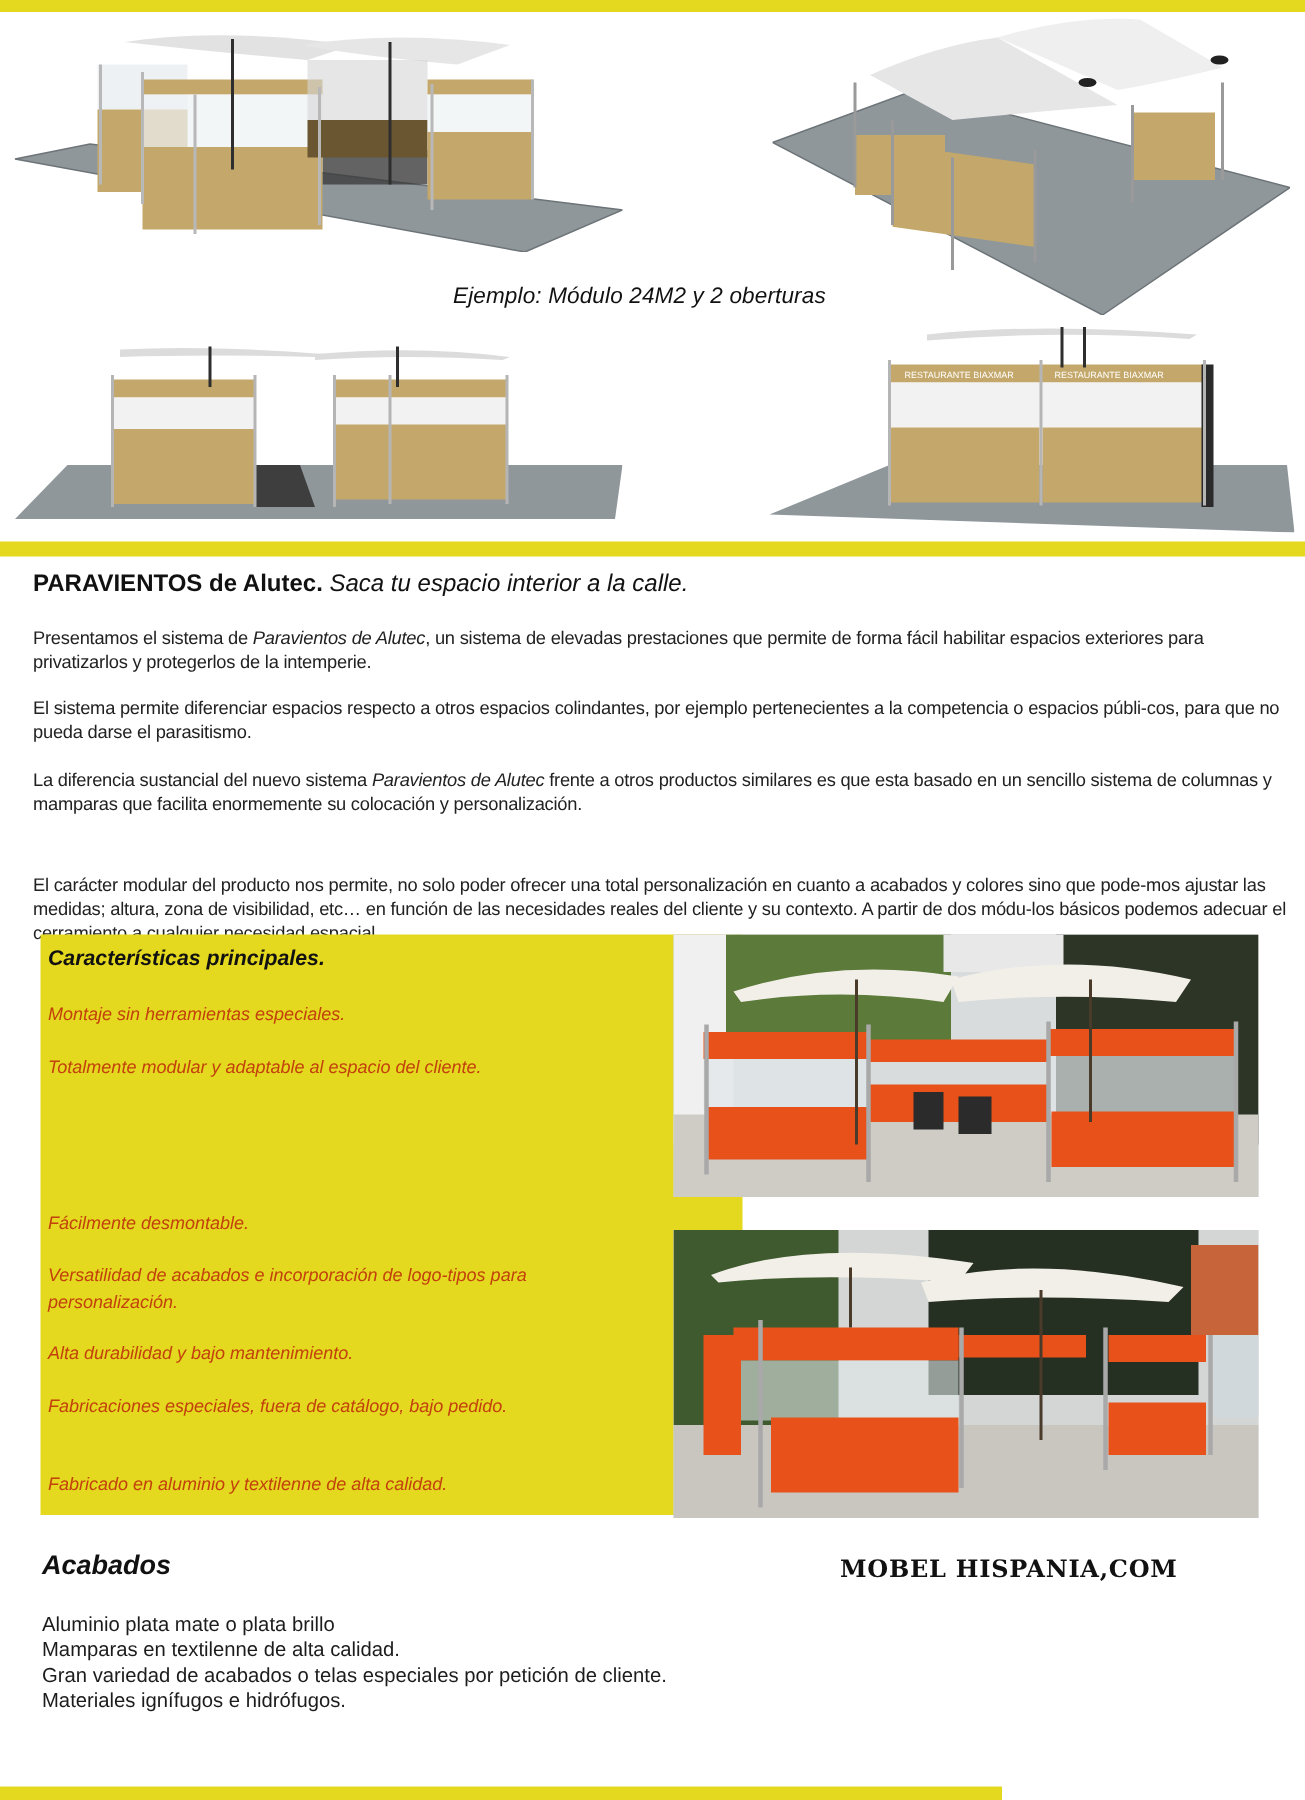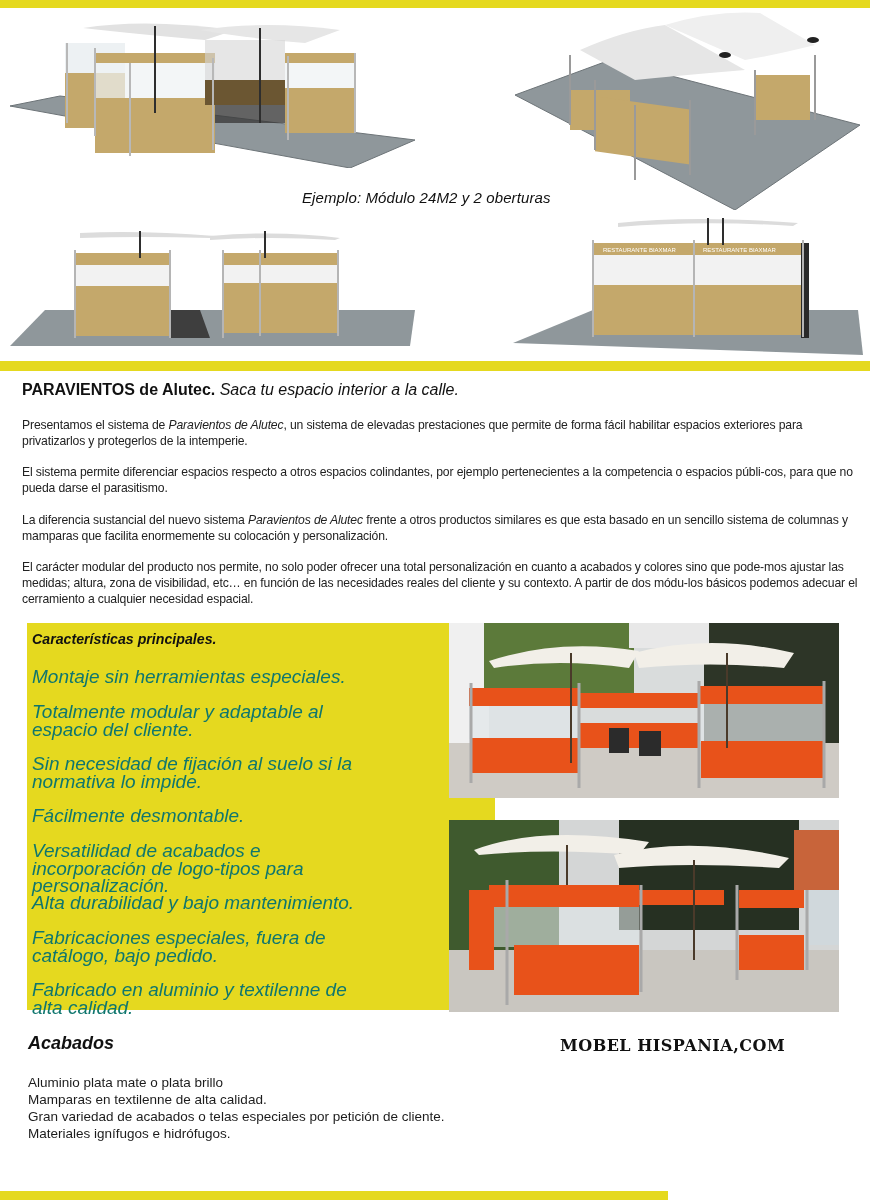--- a/index.html
+++ b/index.html
@@ -16,21 +16,21 @@
 
     
     .headline { position: absolute; left: 22px; top: 381px; font-size: 16px; font-weight: bold; color: #111; }
     .headline .sub { font-weight: normal; font-style: italic; }
     .para { position: absolute; left: 22px; width: 838px; font-size: 12.2px; line-height: 16px; color: #222; letter-spacing: -0.15px; }
     .para i { font-style: italic; }
 
     
     .features { position: absolute; left: 27px; top: 623px; width: 468px; height: 387px; background: #e5d91f; }
     .features .title { position: absolute; left: 5px; top: 8px; font-size: 14.2px; font-weight: bold; font-style: italic; color: #111; }
-    .feat { position: absolute; left: 5px; width: 330px; font-size: 19px; font-style: italic; line-height: 17.5px; color: #0f766e; }
+    .feat { position: absolute; left: 5px; width: 330px; font-size: 12px; font-style: italic; line-height: 17.5px; color: #c2410c; }
 
     
     .photo { position: absolute; overflow: hidden; background: #cfcfcf; }
 
     .finishes-title { position: absolute; left: 28px; top: 1033px; font-size: 18px; font-weight: bold; font-style: italic; color: #111; text-align: right; }
     .finish { position: absolute; left: 28px; font-size: 13.5px; color: #1c1c1c; line-height: 17px; }
 
     .brand { position: absolute; left: 560px; top: 1036px; font-family: "DejaVu Serif", serif; font-weight: bold; font-size: 16px; letter-spacing: 0.5px; color: #111; }
   </style>
 </head>
@@ -145,29 +145,28 @@
 
 <div class="para" style="top:417px">
   <span>Presentamos el sistema de </span><i>Paravientos de Alutec</i><span>, un sistema de elevadas prestaciones que permite de forma fácil habilitar espacios exteriores para privatizarlos y protegerlos de la intemperie.</span>
 </div>
 <div class="para" style="top:464px">
   <span>El sistema permite  diferenciar espacios respecto a otros espacios colindantes, por ejemplo pertenecientes a la competencia o espacios públi-cos, para que no pueda darse el parasitismo.</span>
 </div>
 <div class="para" style="top:512px">
   <span>La diferencia sustancial del nuevo sistema </span><i>Paravientos de Alutec</i><span> frente a otros productos similares es que esta basado en un sencillo sistema de columnas y mamparas que facilita enormemente su colocación y personalización.</span>
 </div>
-<div class="para" style="top:559px">
+<div class="para" style="top:582px">
   <span>El carácter modular del producto nos permite, no solo poder ofrecer una total personalización en cuanto a acabados y colores sino que pode-mos ajustar las medidas; altura, zona de visibilidad, etc… en función de las necesidades reales del cliente y su contexto. A partir de dos módu-los básicos podemos adecuar el cerramiento a cualquier necesidad espacial.</span>
 </div>
 
 <div class="features">
   <div class="title">Características principales.</div>
   <div class="feat" style="top:45px">Montaje sin herramientas especiales.</div>
   <div class="feat" style="top:80px">Totalmente modular y adaptable al espacio del cliente.</div>
-  <div class="feat" style="top:132px">Sin necesidad de fijación al suelo si la normativa lo impide.</div>
   <div class="feat" style="top:219px">Versatilidad de acabados e incorporación de logo-tipos para personalización.</div>
   <div class="feat" style="top:184px">Fácilmente desmontable.</div>
   <div class="feat" style="top:271px">Alta durabilidad y bajo mantenimiento.</div>
   <div class="feat" style="top:306px">Fabricaciones especiales, fuera de catálogo, bajo pedido.</div>
   <div class="feat" style="top:358px">Fabricado en aluminio y textilenne de alta calidad.</div>
 </div>
 
 <svg class="photo" style="left:449px;top:623px" width="390" height="175" viewBox="0 0 390 175">
   <rect width="390" height="175" fill="#d9dcdc"></rect>
   <rect x="0" y="0" width="40" height="140" fill="#f0f0f0"></rect>

